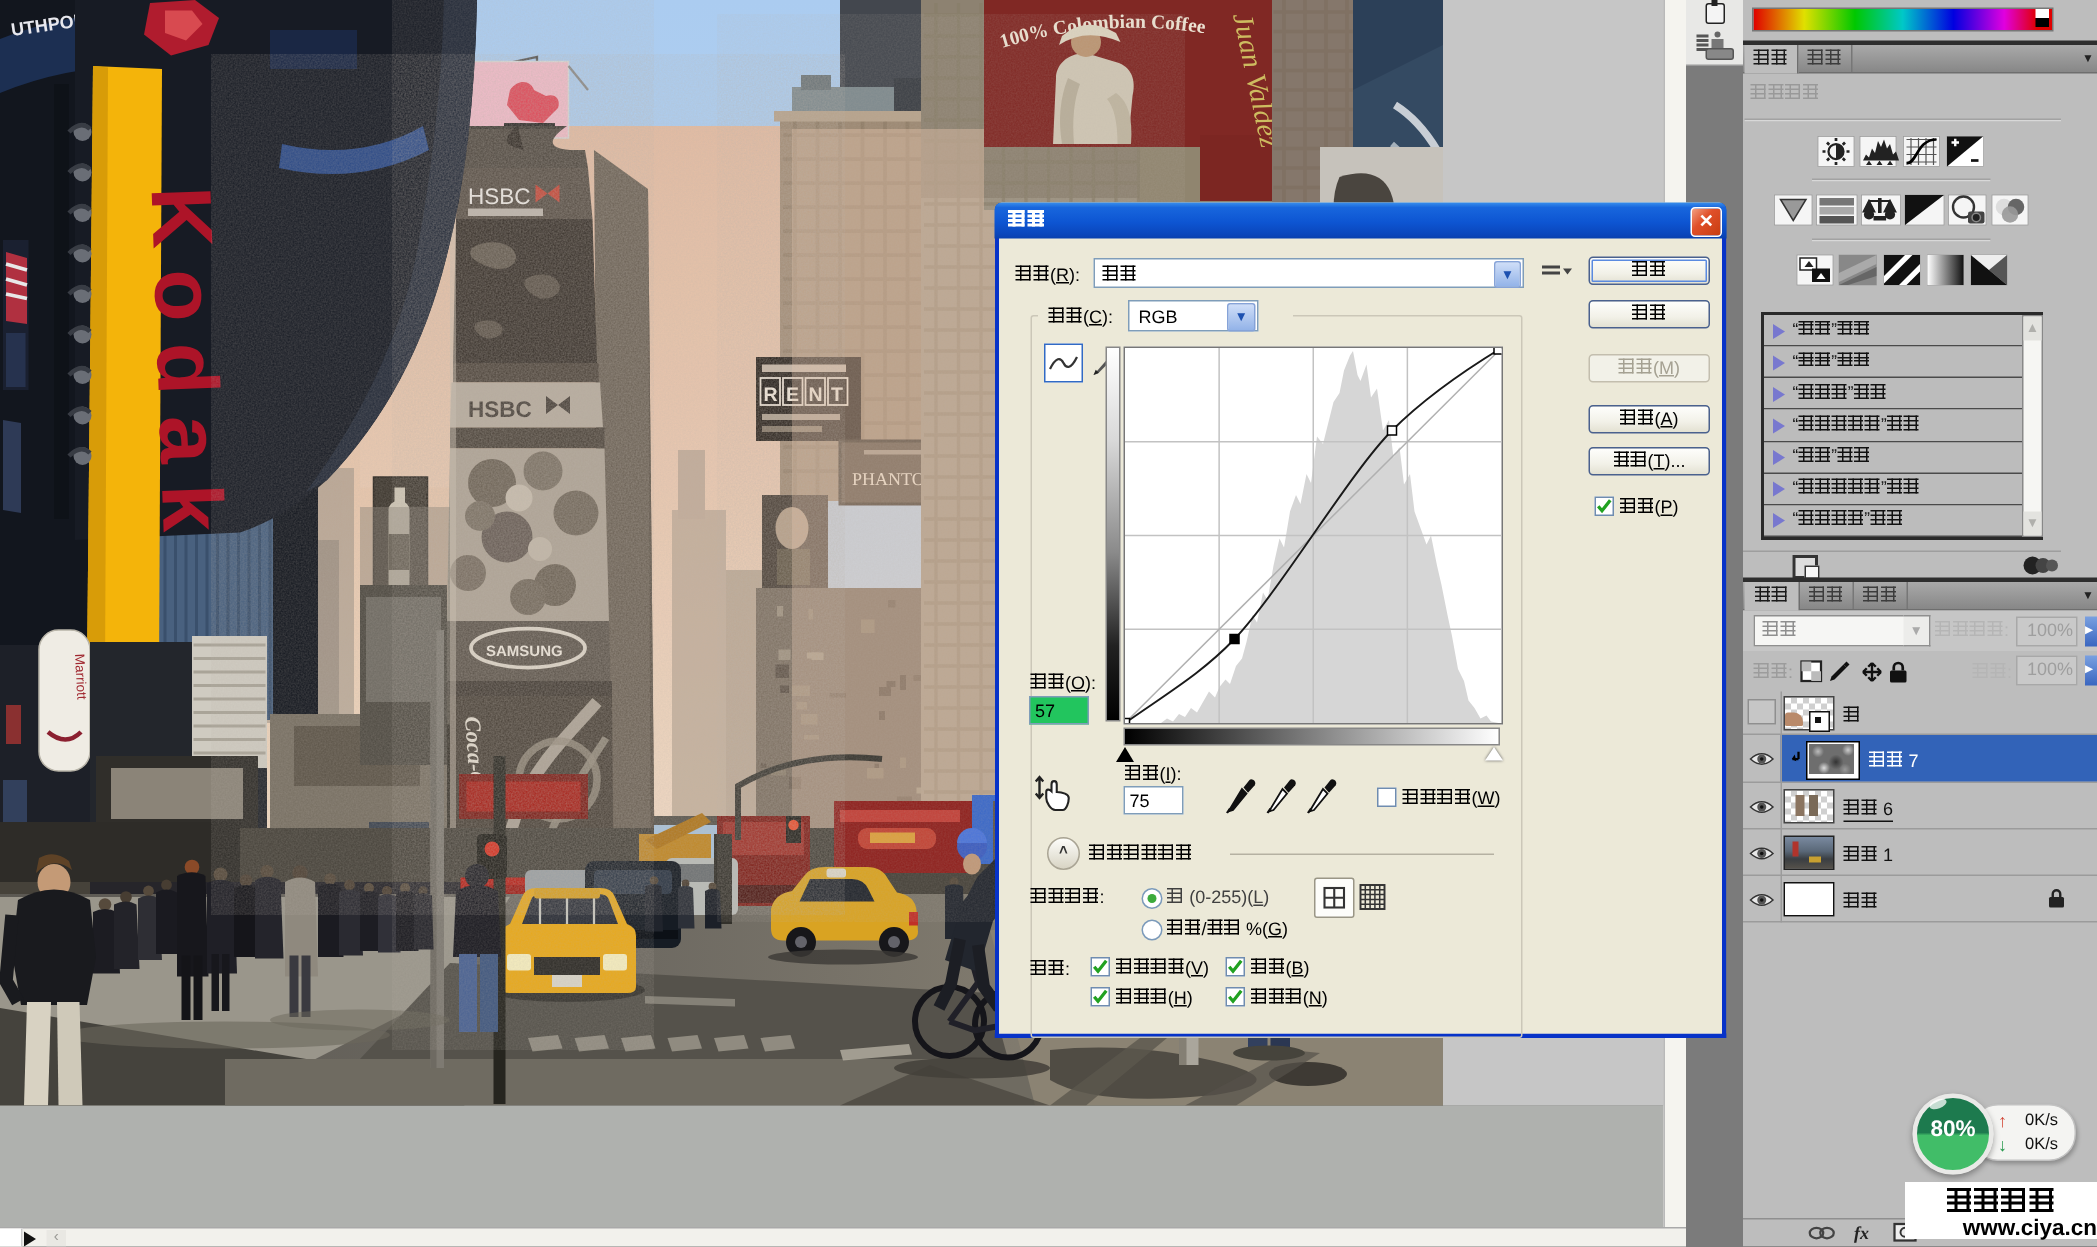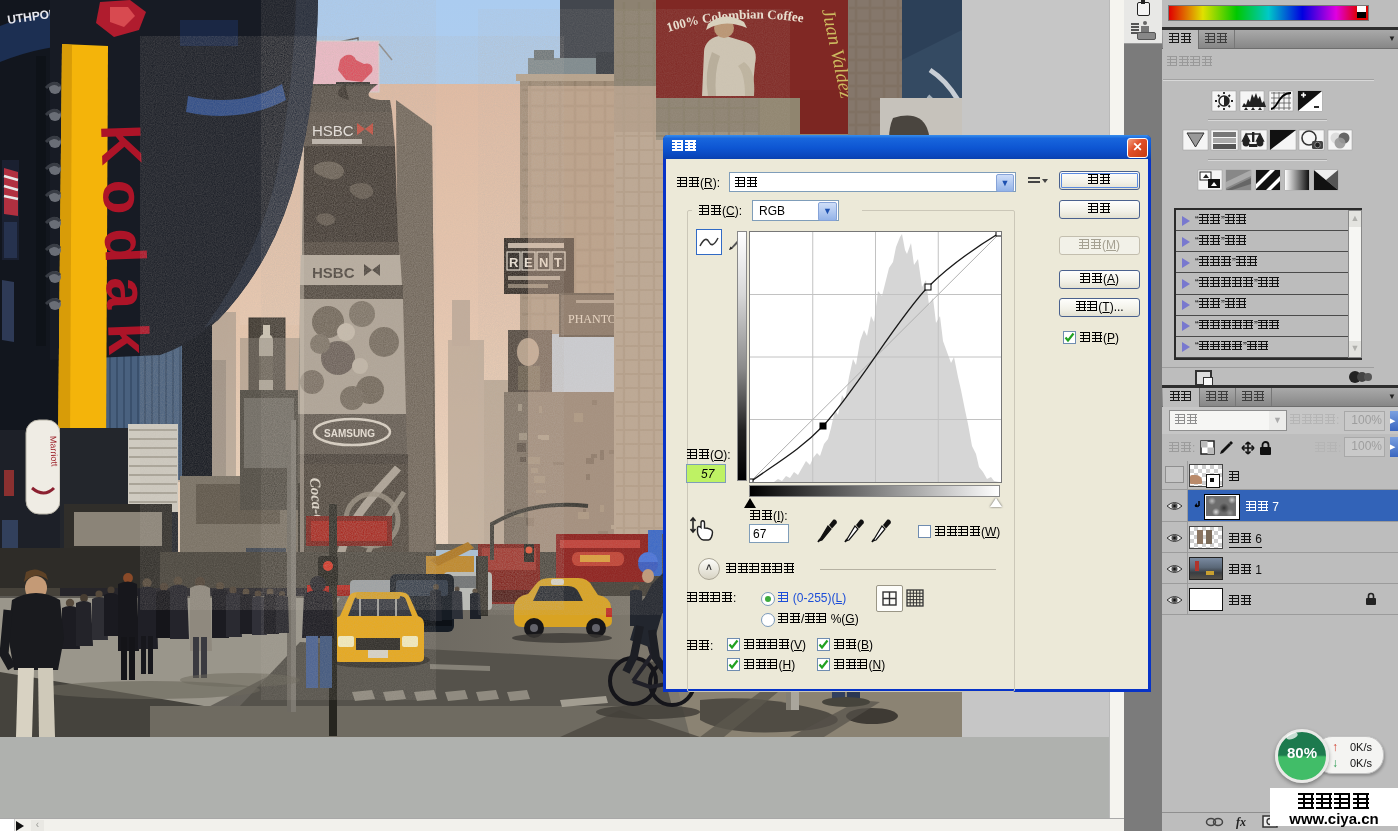--- a/index.html
+++ b/index.html
@@ -728,21 +728,21 @@
 <div class="abs" style="left:1332px;top:740px;color:#d04030;font-size:12px;font-weight:bold;">↑</div>
 <div class="abs" style="left:1332px;top:756px;color:#2a9a50;font-size:12px;font-weight:bold;">↓</div>
 <div class="abs" style="left:1338px;top:741px;width:34px;color:#111;font-size:11px;text-align:right;">0K/s</div>
 <div class="abs" style="left:1338px;top:757px;width:34px;color:#111;font-size:11px;text-align:right;">0K/s</div>
 <div class="abs" style="left:1275px;top:729px;width:48px;height:48px;border-radius:50%;background:linear-gradient(180deg,#1d7a4e 48%,#41bd68 52%);border:3px solid #e9e9e7;box-shadow:0 2px 4px rgba(0,0,0,.35);"></div>
 <div class="abs" style="left:1286px;top:733px;width:12px;height:6px;background:rgba(255,255,255,.75);border-radius:50%;transform:rotate(-20deg);"></div>
 <div class="abs" style="left:1275px;top:744px;width:54px;text-align:center;color:#fff;font-size:15px;font-weight:bold;">80%</div>
 
 <div class="abs" style="left:1270px;top:788px;width:128px;height:38px;background:#fff;"></div>
 <div class="abs" style="left:1270px;top:792px;width:128px;text-align:center;color:#000;font-size:19px;font-weight:bold;"><span class="zh zhb" g="4"><b></b><b></b><b></b><b></b></span></div>
-<div class="abs" style="left:1270px;top:810px;width:128px;text-align:center;color:#000;font-size:15px;font-weight:bold;letter-spacing:0;">www.ciya.cn</div>
+<div class="abs" style="left:1270px;top:810px;width:128px;text-align:right;color:#000;font-size:15px;font-weight:bold;letter-spacing:0;">www.ciya.cn</div>
 
 <div class="abs" id="dlg" style="left:663px;top:135px;width:488px;height:557px;background:#ece9d8;border:3px solid #0733c8;border-top:none;border-radius:5px 5px 0 0;box-sizing:border-box;">
  <div class="abs" style="left:-3px;top:0;width:488px;height:24px;border-radius:5px 5px 0 0;background:linear-gradient(180deg,#388eec 0%,#1866dd 14%,#0d55d2 55%,#0a46bc 88%,#0940ae 100%);"></div>
  <div class="abs" style="left:6px;top:4px;color:#fff;font-size:13px;font-weight:bold;"><span class="zh zhb" g="2"><b></b><b></b></span></div>
  <div class="abs" style="left:461px;top:3px;width:19px;height:18px;border-radius:3px;border:1px solid #fff;background:linear-gradient(135deg,#f3a183,#e0502a 40%,#c83c10);color:#fff;font-size:12px;font-weight:bold;text-align:center;line-height:17px;">✕</div>
 
  <div class="abs" style="left:11px;top:41px;font-size:12px;color:#000;"><span class="zh" g="2"><b></b><b></b></span>(<span class="u">R</span>):</div>
  <div class="abs" style="left:63px;top:37px;width:287px;height:20px;background:#fff;border:1px solid #7f9db9;box-sizing:border-box;">
    <span class="zh" g="2" style="position:absolute;left:5px;top:4px;font-size:12px;color:#000;"><b></b><b></b></span>
    <div class="abs" style="right:1px;top:1px;width:16px;height:16px;background:linear-gradient(180deg,#cfdef8,#93b3e8);border:1px solid #86a3d8;border-radius:2px;color:#1c50b0;font-size:9px;text-align:center;line-height:16px;">▼</div>
@@ -796,23 +796,23 @@
           <rect x="175" y="52" width="6" height="6" fill="#fff" stroke="#000"></rect>
           <rect x="246" y="-2" width="6" height="6" fill="#fff" stroke="#000"></rect>
         </svg>
       </div>
 
  <div class="abs" style="left:83px;top:350px;width:251px;height:12px;border:1px solid #888;background:linear-gradient(90deg,#000,#fff);box-sizing:border-box;"></div>
  <div class="abs" style="left:78px;top:363px;width:0;height:0;border-bottom:10px solid #000;border-left:6px solid transparent;border-right:6px solid transparent;"></div>
  <div class="abs" style="left:324px;top:363px;width:0;height:0;border-bottom:9px solid #fff;border-left:6px solid transparent;border-right:6px solid transparent;filter:drop-shadow(0 0 1px #555);"></div>
 
  <div class="abs" style="left:21px;top:313px;font-size:12px;color:#000;"><span class="zh" g="2"><b></b><b></b></span>(<span class="u">O</span>):</div>
- <div class="abs" style="left:20px;top:329px;width:40px;height:19px;background:#bef264;border:1px solid #7f9db9;font-size:12px;line-height:18px;padding-left:14px;box-sizing:border-box;font-style:italic;">57</div>
+ <div class="abs" style="left:20px;top:329px;width:40px;height:19px;background:#22c55e;border:1px solid #7f9db9;font-size:12px;line-height:18px;padding-left:3px;box-sizing:border-box;">57</div>
  <div class="abs" style="left:84px;top:374px;font-size:12px;color:#000;"><span class="zh" g="2"><b></b><b></b></span>(<span class="u">I</span>):</div>
- <div class="abs" style="left:83px;top:389px;width:40px;height:19px;background:#fff;border:1px solid #7f9db9;font-size:12px;line-height:18px;padding-left:3px;box-sizing:border-box;">67</div>
+ <div class="abs" style="left:83px;top:389px;width:40px;height:19px;background:#fff;border:1px solid #7f9db9;font-size:12px;line-height:18px;padding-left:3px;box-sizing:border-box;">75</div>
 
  <div class="abs" style="left:23px;top:380px;width:26px;height:30px;" id="handicon">
   <svg width="26" height="30">
           <path d="M4 3 l0 14 M1.5 6 l2.5 -3 2.5 3 M1.5 14 l2.5 3 2.5 -3" stroke="#222" stroke-width="1.6" fill="none"></path>
           <path d="M12 8 c0 -3 3.5 -3 3.5 0 l0 5 c4 0 8 1.5 8 4 c0 3 -1.5 8 -4 8 l-5 0 c-3 0 -6 -5 -6 -8 l0 -4 c0 -2 2 -2 3.5 -0.5 Z" fill="#fff" stroke="#222" stroke-width="1.4"></path>
         </svg>
  </div>
 
  <div class="abs" id="dropicons" style="left:150px;top:382px;width:110px;height:28px;"><svg width="110" height="28">
           <g transform="translate(0,0)">
@@ -836,21 +836,21 @@
  <div class="abs" style="left:269px;top:390px;font-size:12px;color:#000;"><span class="zh" g="4"><b></b><b></b><b></b><b></b></span>(<span class="u">W</span>)</div>
 
  <div class="abs" style="left:32px;top:423px;width:20px;height:20px;border-radius:50%;background:linear-gradient(180deg,#fdfdfa,#d8d4c4);border:1px solid #a9a494;color:#333;text-align:center;font-size:10px;line-height:18px;font-weight:bold;">˄</div>
  <div class="abs" style="left:60px;top:427px;font-size:12px;color:#000;"><span class="zh" g="6"><b></b><b></b><b></b><b></b><b></b><b></b></span></div>
  <div class="abs" style="left:154px;top:434px;width:176px;height:1px;background:#b5b1a2;"></div>
 
  <div class="abs" style="left:21px;top:456px;font-size:12px;color:#000;"><span class="zh" g="4"><b></b><b></b><b></b><b></b></span>:</div>
  <div class="abs" style="left:95px;top:457px;width:12px;height:12px;border-radius:50%;background:#fff;border:1px solid #7b9aba;">
         <div class="abs" style="left:3px;top:3px;width:6px;height:6px;border-radius:50%;background:#3caa3c;"></div>
       </div>
- <div class="abs" style="left:112px;top:456px;font-size:12px;color:#1d4ed8;"><span class="zh" g="1"><b></b></span> (0-255)(<span class="u">L</span>)</div>
+ <div class="abs" style="left:112px;top:456px;font-size:12px;color:#404040;"><span class="zh" g="1"><b></b></span> (0-255)(<span class="u">L</span>)</div>
  <div class="abs" style="left:95px;top:478px;width:12px;height:12px;border-radius:50%;background:#fff;border:1px solid #7b9aba;"></div>
  <div class="abs" style="left:112px;top:477px;font-size:12px;color:#000;"><span class="zh" g="2"><b></b><b></b></span>/<span class="zh" g="2"><b></b><b></b></span> %(<span class="u">G</span>)</div>
 
  <div class="abs" style="left:210px;top:450px;width:25px;height:25px;background:#fdfdfa;border:1px solid #9a9686;border-radius:2px;">
   <svg width="25" height="25">
           <rect x="6" y="6" width="13" height="13" fill="none" stroke="#333" stroke-width="1.4"></rect>
           <path d="M12.5 6 v13 M6 12.5 h13" stroke="#333" stroke-width="1.4"></path>
         </svg>
  </div>
  <div class="abs" style="left:239px;top:453px;width:20px;height:20px;">

